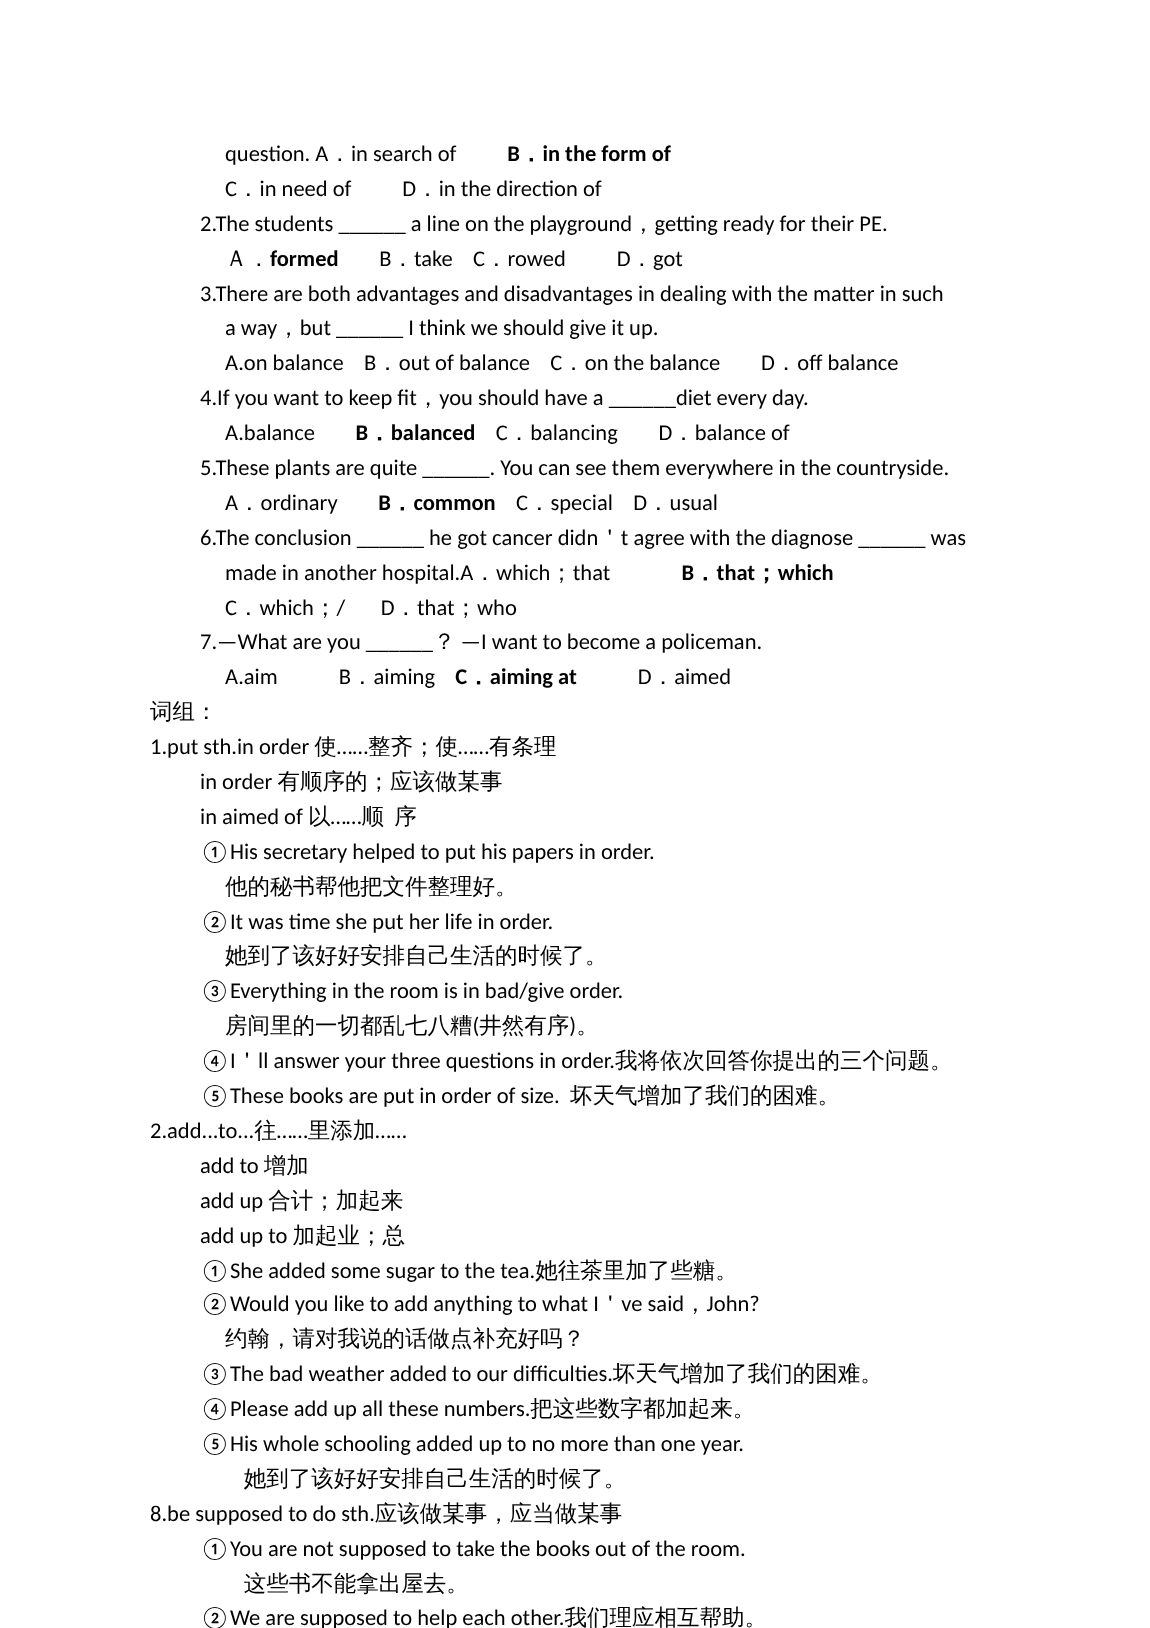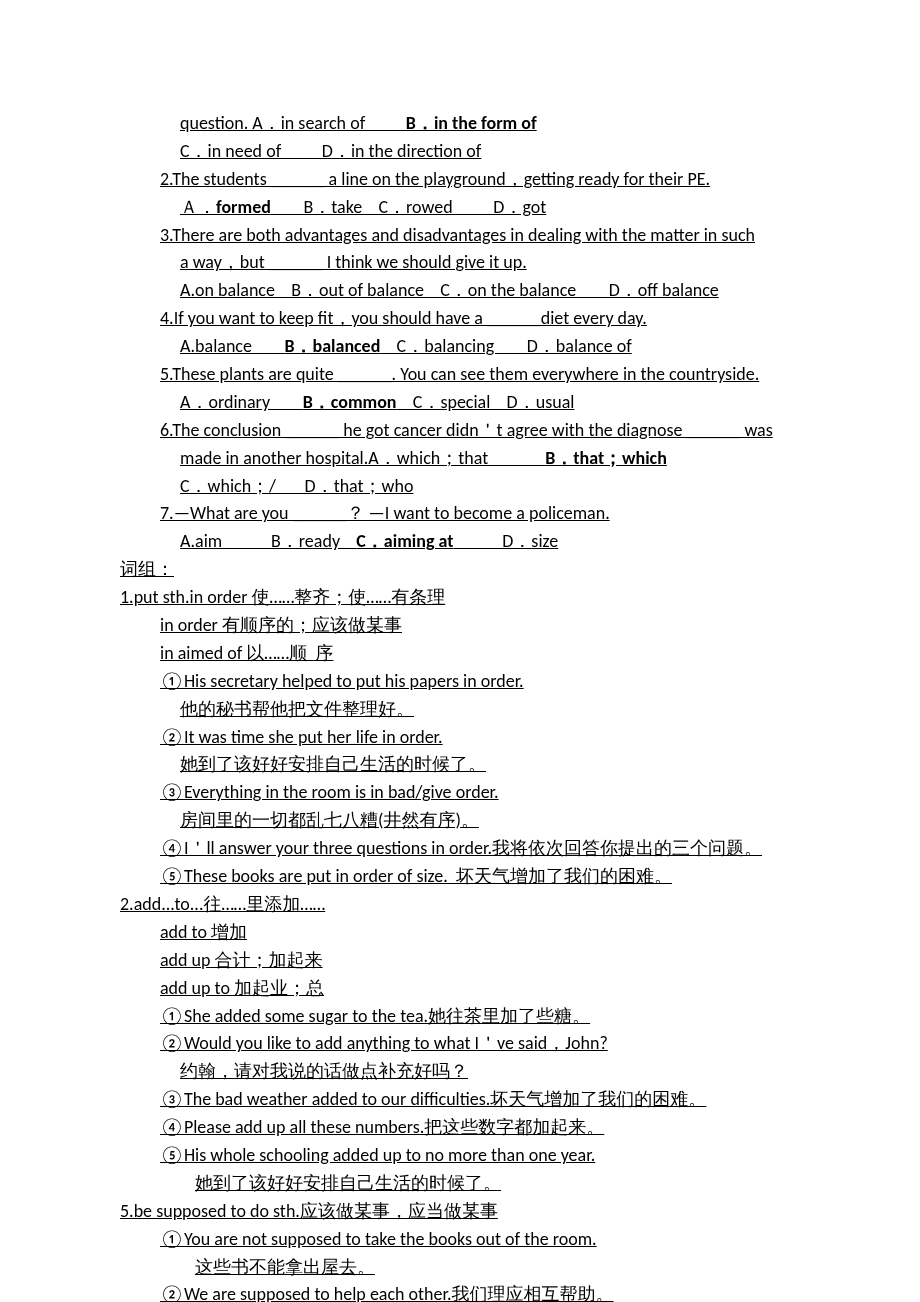--- a/index.html
+++ b/index.html
@@ -6,21 +6,21 @@
     background: #fff;
     margin: 0;
     padding: 110px 120px 120px 120px;
     font-family: "Calibri", "Microsoft YaHei", "SimSun", sans-serif;
     font-size: 18px;
     color: #000;
     line-height: 1.55;
     width: 920px;
     box-sizing: border-box;
   }
-  .line { white-space: pre-wrap; text-decoration: underline; }
+  .line { white-space: pre-wrap; }
   .ind1 { padding-left: 40px; }
   .ind2 { padding-left: 60px; }
   .ind3 { padding-left: 75px; }
   .bold { font-weight: bold; }
 </style>
 </head>
 <body>
 
 <div class="line ind2"><span>question. A．in search of          </span><span class="bold">B．in the form of</span></div>
 <div class="line ind2">C．in need of          D．in the direction of</div>
@@ -36,21 +36,21 @@
 <div class="line ind2"><span>A.balance        </span><span class="bold">B．balanced</span><span>    C．balancing        D．balance of</span></div>
 
 <div class="line ind1">5.These plants are quite ______. You can see them everywhere in the countryside.</div>
 <div class="line ind2"><span>A．ordinary        </span><span class="bold">B．common</span><span>    C．special    D．usual</span></div>
 
 <div class="line ind1">6.The conclusion ______ he got cancer didn＇t agree with the diagnose ______ was</div>
 <div class="line ind2"><span>made in another hospital.A．which；that              </span><span class="bold">B．that；which</span></div>
 <div class="line ind2">C．which；/       D．that；who</div>
 
 <div class="line ind1">7.—What are you ______？ —I want to become a policeman.</div>
-<div class="line ind2"><span>A.aim            B．ready    </span><span class="bold">C．aiming at</span><span>            D．size</span></div>
+<div class="line ind2"><span>A.aim            B．aiming    </span><span class="bold">C．aiming at</span><span>            D．aimed</span></div>
 
 <div class="line">词组：</div>
 
 <div class="line">1.put sth.in order 使……整齐；使……有条理</div>
 <div class="line ind1">in order 有顺序的；应该做某事</div>
 <div class="line ind1">in aimed of 以……顺  序</div>
 <div class="line ind1">①His secretary helped to put his papers in order.</div>
 <div class="line ind2">他的秘书帮他把文件整理好。</div>
 <div class="line ind1">②It was time she put her life in order.</div>
 <div class="line ind2">她到了该好好安排自己生活的时候了。</div>
@@ -64,16 +64,16 @@
 <div class="line ind1">add up 合计；加起来</div>
 <div class="line ind1">add up to 加起业；总</div>
 <div class="line ind1">①She added some sugar to the tea.她往茶里加了些糖。</div>
 <div class="line ind1">②Would you like to add anything to what I＇ve said，John?</div>
 <div class="line ind2">约翰，请对我说的话做点补充好吗？</div>
 <div class="line ind1">③The bad weather added to our difficulties.坏天气增加了我们的困难。</div>
 <div class="line ind1">④Please add up all these numbers.把这些数字都加起来。</div>
 <div class="line ind1">⑤His whole schooling added up to no more than one year.</div>
 <div class="line ind3">她到了该好好安排自己生活的时候了。</div>
 
-<div class="line">5.be supposed to do sth.应该做某事，应当做某事</div>
+<div class="line">8.be supposed to do sth.应该做某事，应当做某事</div>
 <div class="line ind1">①You are not supposed to take the books out of the room.</div>
 <div class="line ind3">这些书不能拿出屋去。</div>
 <div class="line ind1">②We are supposed to help each other.我们理应相互帮助。</div>
 
 </body></html>

